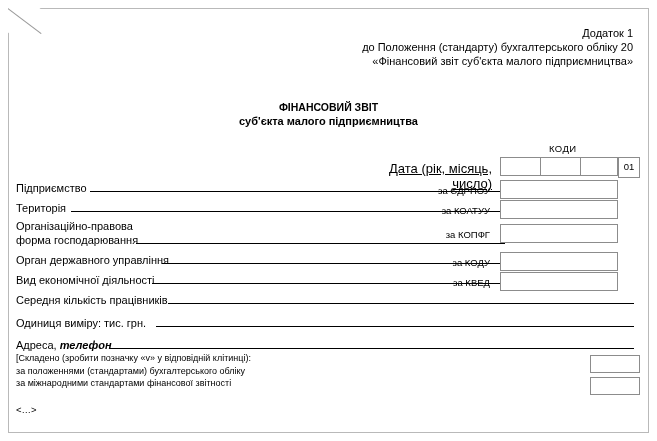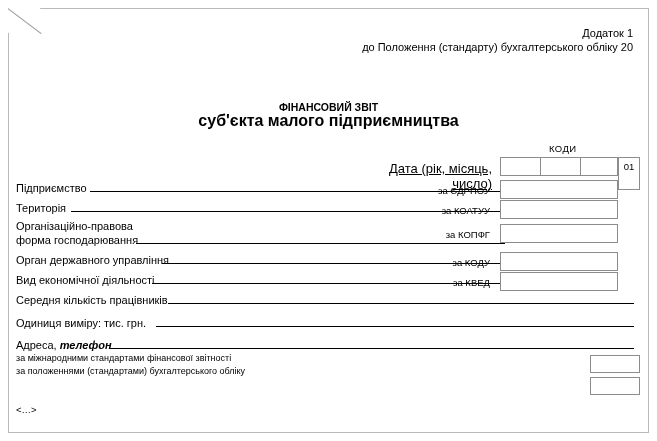--- a/index.html
+++ b/index.html
@@ -74,21 +74,21 @@
   .title {
     position: absolute;
     left: 0;
     right: 0;
     top: 100px;
     text-align: center;
     font-weight: bold;
     font-size: 10.5px;
     line-height: 14px;
   }
-  .title .t2 { font-size: 16px; }
+  .title .t2 { font-size: 11px; }
 
   .kody-label {
     position: absolute;
     left: 549px;
     top: 143px;
     font-size: 9.5px;
     letter-spacing: 0.4px;
   }
 
   .date-label {
@@ -120,21 +120,21 @@
     bottom: 0;
     width: 1px;
     background: #8c8c8c;
   }
   .datebox .seg1 { left: 39px; }
   .datebox .seg2 { left: 79px; }
   .box01 {
     left: 618px;
     top: 157px;
     width: 22px;
-    height: 33px;
+    height: 21px;
   }
   .box01 span {
     display: block;
     text-align: center;
     line-height: 17px;
     font-size: 9.5px;
   }
 
   .codebox {
     left: 500px;
@@ -200,20 +200,21 @@
 
   <div class="curl">
     <div class="fold"></div>
     <div class="tri-white"></div>
     <div class="foldline"></div>
   </div>
 
   <div class="hdr">
     <div>Додаток 1</div>
     <div>до Положення (стандарту) бухгалтерського обліку 20</div>
+    <div>«Фінансовий звіт суб'єкта малого підприємництва»</div>
   </div>
 
   <div class="title">
     <div class="t1">ФІНАНСОВИЙ ЗВІТ</div>
     <div class="t2">суб'єкта малого підприємництва</div>
   </div>
 
   <div class="kody-label">КОДИ</div>
 
   <div class="date-label">Дата (рік, місяць, число)</div>
@@ -273,21 +274,22 @@
     <span class="rule" style="left:152px; width:466px;"></span>
   </div>
 
   <div class="frow" style="top:339px;">
     <span class="lbl">Адреса,</span>
     <span class="lbl bold-it">телефон</span>
     <span class="rule" style="left:93px; width:525px;"></span>
   </div>
 
   <div class="note">
+    <div>[Складено (зробити позначку «v» у відповідній клітинці):</div>
+    <div>за положеннями (стандартами) бухгалтерського обліку</div>
     <div>за міжнародними стандартами фінансової звітності</div>
-    <div>за положеннями (стандартами) бухгалтерського обліку</div>
   </div>
   <div class="box bottombox bb1"></div>
   <div class="box bottombox bb2"></div>
 
   <div class="dots">&lt;…&gt;</div>
 
 </div>
 
 </body></html>

